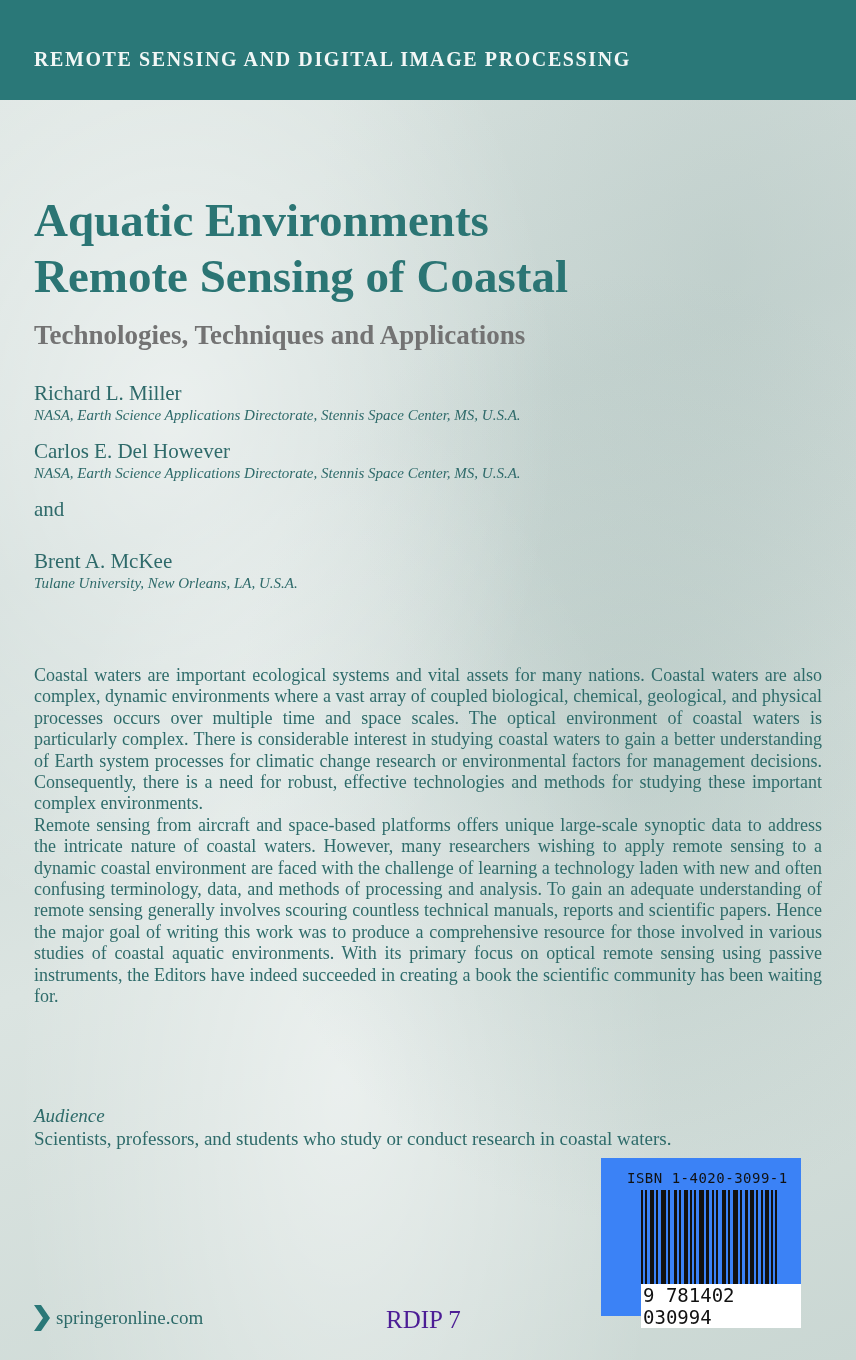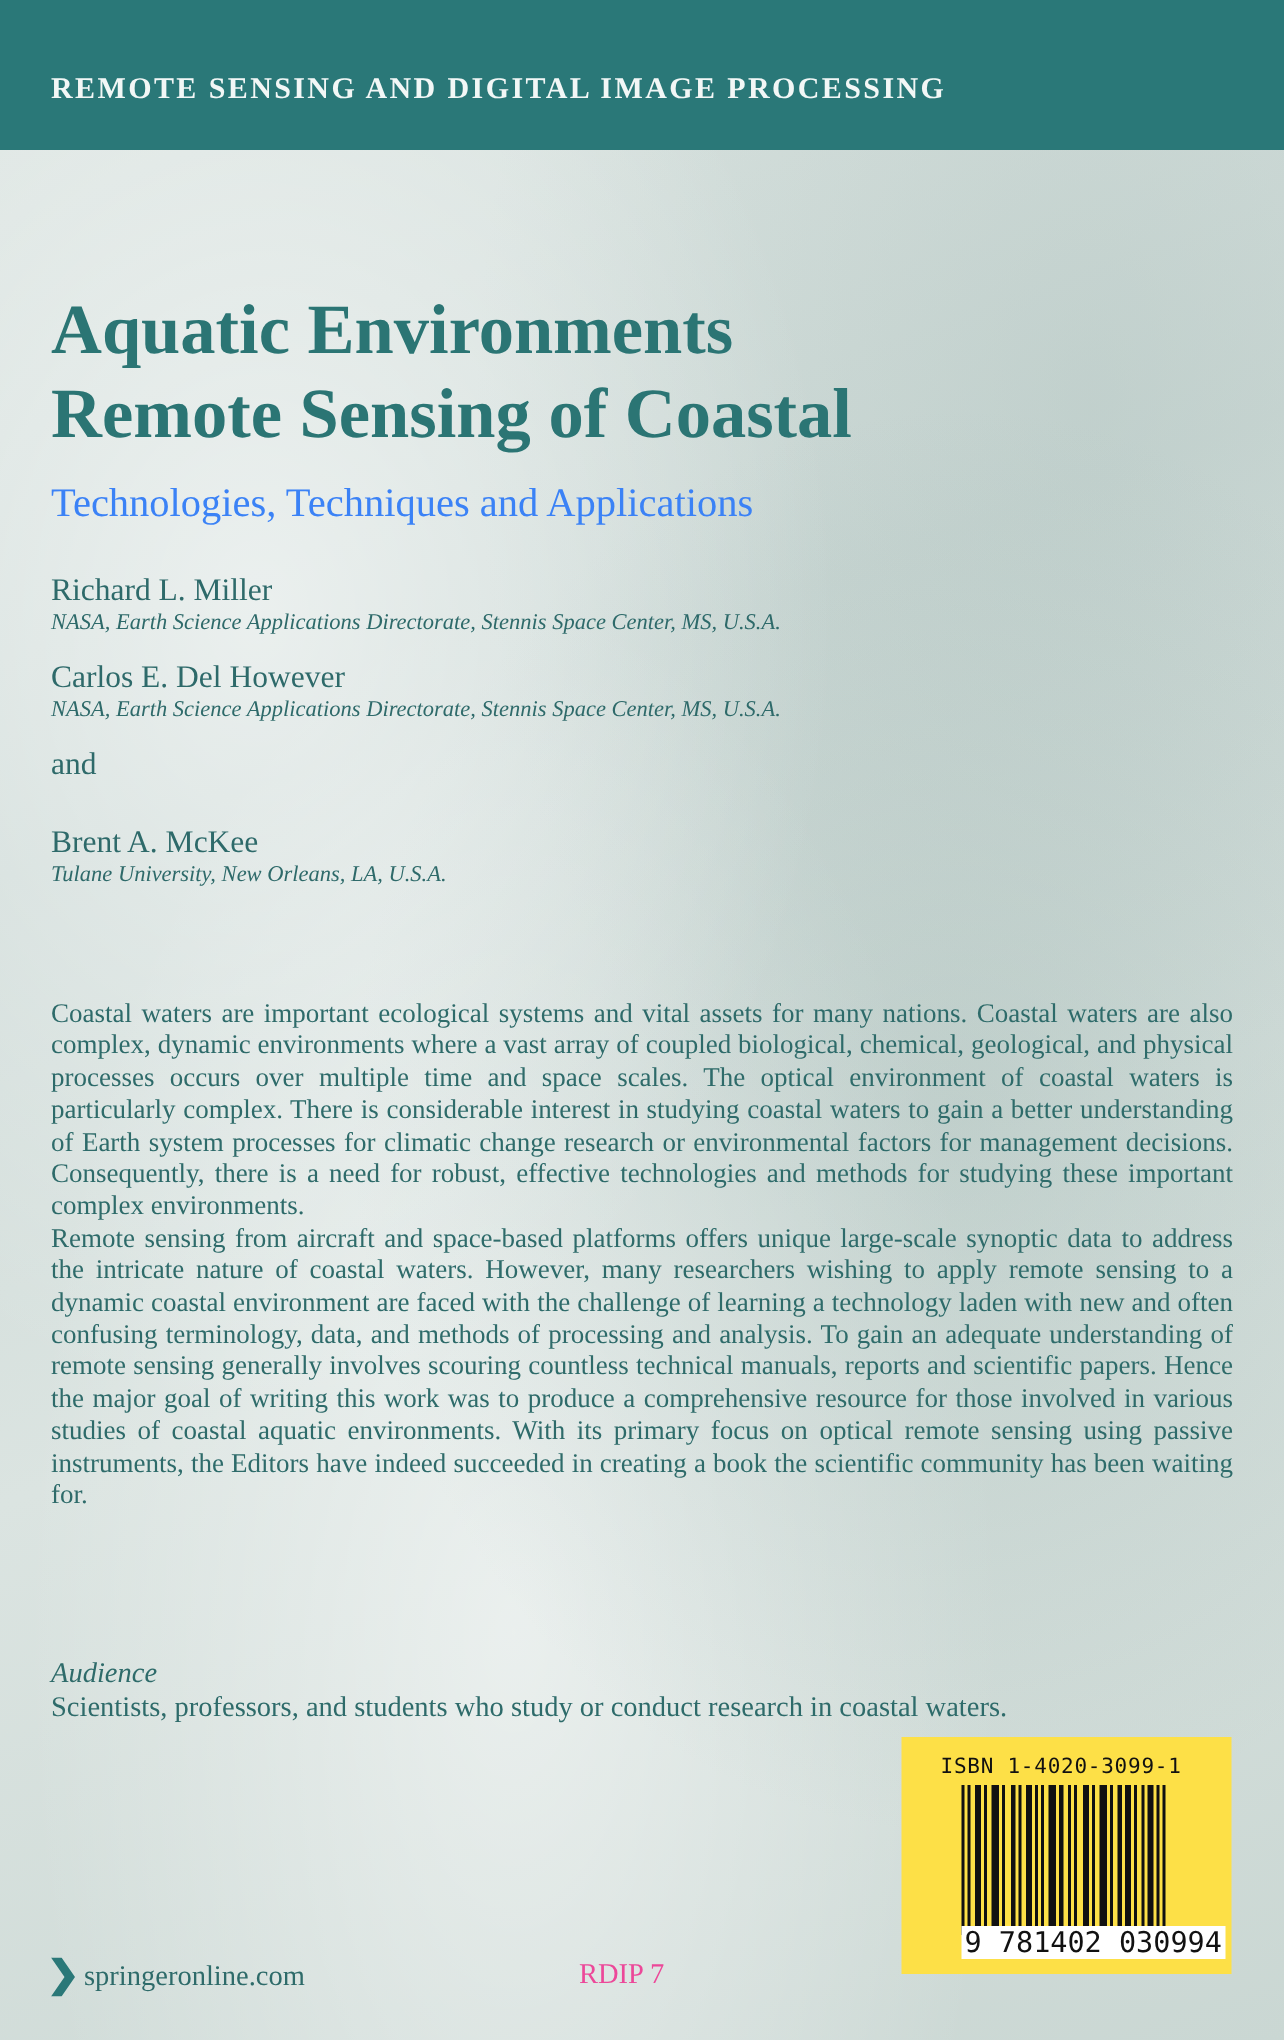--- a/index.html
+++ b/index.html
@@ -22,39 +22,38 @@
     position:absolute; left:34px; top:48px;
     color:#f2f7f6; font-weight:bold; font-size:20px; letter-spacing:1.6px;
     white-space:nowrap;
   }
   .title {
     position:absolute; left:34px; top:192px;
     font-size:47px; font-weight:bold; line-height:56px; color:#2b7574;
   }
   .subtitle {
     position:absolute; left:34px; top:320px;
-    font-size:27px; font-weight:normal; color:#3b82f6;
+    font-size:27px; font-weight:bold; color:#737373;
   }
   .editors { position:absolute; left:34px; top:380px; font-size:21px; color:#2e6a6a; }
   .ed-label { line-height:26px; }
   .ed-name { line-height:26px; }
   .ed-aff { font-style:italic; font-size:15px; line-height:18px; }
   .ed-block { margin-bottom:14px; }
   .and { margin:6px 0 26px 0; line-height:26px; }
   .body-text {
     position:absolute; left:34px; top:665px; width:788px;
     font-size:18px; line-height:21.4px; text-align:justify; color:#2e6b6a;
   }
   .body-text p { margin:0; }
   .aud-head { position:absolute; left:34px; top:1105px; font-style:italic; font-size:19px; color:#2e6b6a; }
   .aud-text { position:absolute; left:34px; top:1128px; font-size:19px; color:#2e6b6a; }
   .barcode-box {
     position:absolute; left:601px; top:1158px; width:200px; height:158px;
-    background:#fde047;
-    padding-left:20px;
+    background:#3b82f6;
   }
   .isbn {
     position:absolute; left:26px; top:12px;
     font-family:"DejaVu Sans Mono", monospace; font-size:14px; color:#111;
     letter-spacing:0.5px;
   }
   .bars {
     position:absolute; left:40px; top:32px; width:140px; height:100px;
     display:flex; align-items:stretch;
   }
@@ -62,21 +61,21 @@
   .ean {
     position:absolute; left:20px; top:126px;
     font-family:"DejaVu Sans Mono", monospace; font-size:19px; color:#111;
     background:#fff; padding:0 2px;margin-left:20px;
   }
   .footer-link {
     position:absolute; left:34px; top:1305px; font-size:19px; color:#2e6b6a;
     display:flex; align-items:center;text-align:center;
   }
   .chev { width:16px; height:26px; margin-right:6px; }
-  .rdip { position:absolute; left:386px; top:1306px; font-size:19px; color:#ec4899; }
+  .rdip { position:absolute; left:386px; top:1306px; font-size:25px; color:#4c1d95; }
 </style>
 </head>
 <body>
 
 <div class="topbar">
   <div class="series">REMOTE SENSING AND DIGITAL IMAGE PROCESSING</div>
 </div>
 
 <div class="title">
   <div>Aquatic Environments</div>

